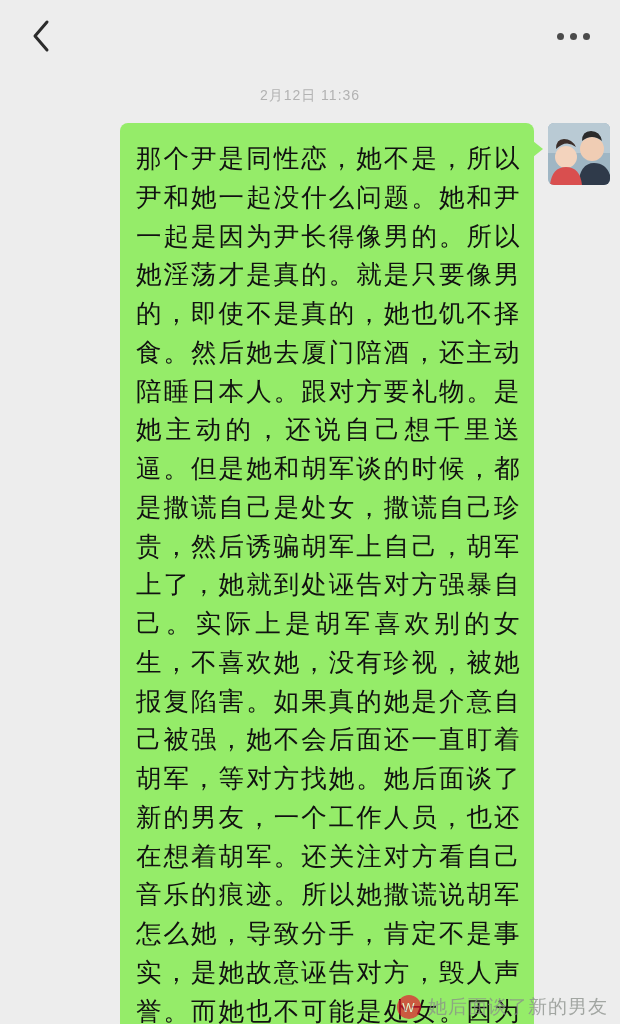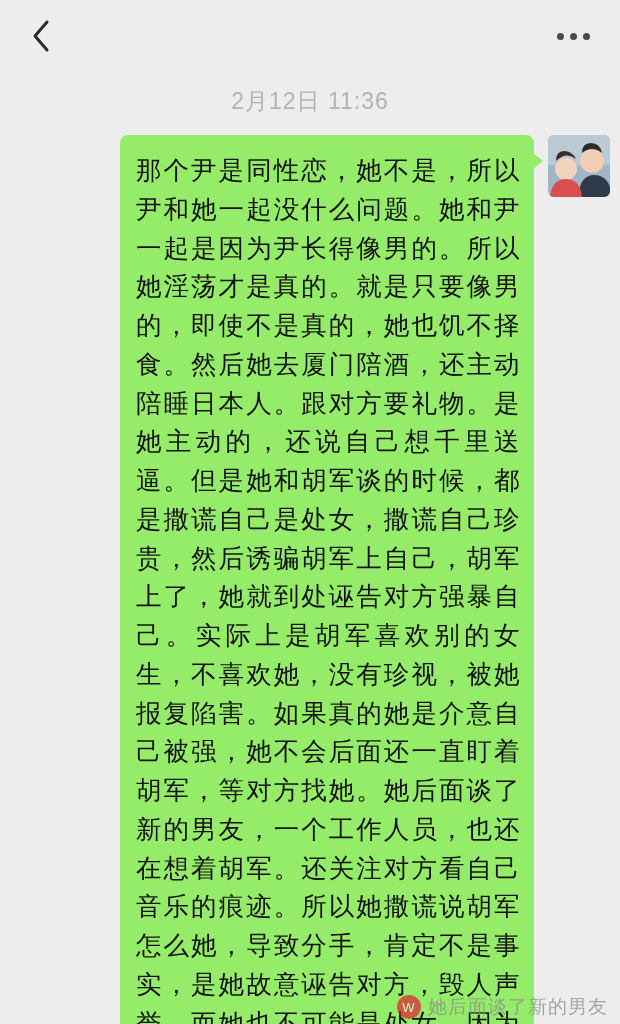--- a/index.html
+++ b/index.html
@@ -68,21 +68,21 @@
   }
   
   .timestamp-row {
     text-align: center;
     margin-top: 14px;
     margin-bottom: 18px;
   }
   .timestamp {
     display: inline-block;
     color: #b2b2b2;
-    font-size: 23px;
+    font-size: 14px;
     letter-spacing: 1px;
   }
   
   .msg-row {
     display: flex;
     align-items: flex-start;
     justify-content: flex-end;
     padding: 0 10px 0 0;
   }
   .bubble-wrap {

